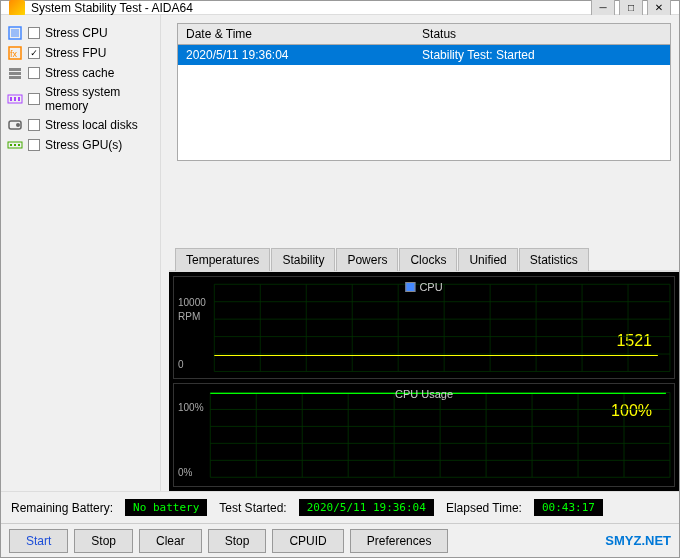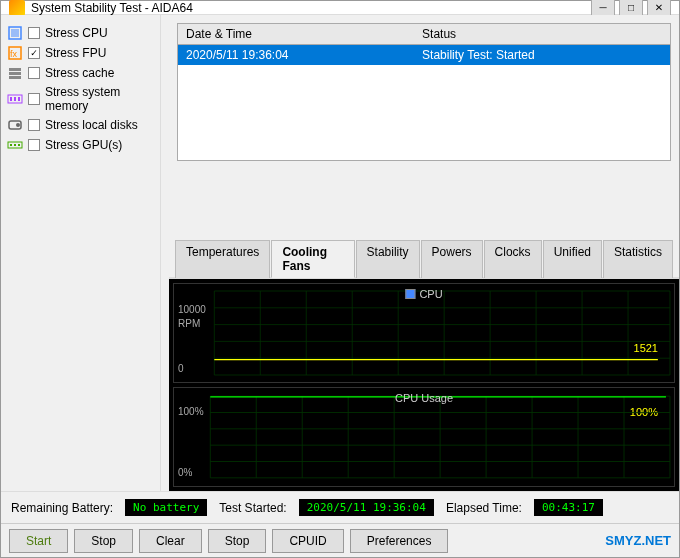--- a/index.html
+++ b/index.html
@@ -229,23 +229,23 @@
     .chart-y-unit {
       position: absolute;
       left: 4px;
       top: 34px;
       color: #aaa;
       font-size: 10px;
     }
 
     .chart-value-right {
       position: absolute;
-      right: 16px;
+      right: 22px;
       color: #ffff00;
-      font-size: 11px;
+      font-size: 16px;
     }
 
     
     .chart-svg {
       position: absolute;
       top: 0;
       left: 0;
       width: 100%;
       height: 100%;
     }
@@ -292,21 +292,21 @@
       padding: 4px 16px;
       background: #e0e0e0;
       border: 1px solid #999;
       cursor: pointer;
       font-size: 12px;
       height: 24px;
       display: flex;
       align-items: center;
     }
     .btn:disabled {
-      color: #4d7c0f;
+      color: #1d4ed8;
       cursor: default;
     }
     .btn-gap { flex: 1; }
     .smyznet {
       color: #0078d7;
       font-size: 13px;
       font-weight: bold;
       margin-left: auto;
     }
 
@@ -430,21 +430,20 @@
                 <td>Stability Test: Started</td>
               </tr>
             </tbody>
           </table>
         </div>
       </div>
 
       <div class="tabs-container">
         <div class="tabs-row">
           <div class="tab">Temperatures</div>
-          <div class="tab active">Cooling Fans</div>
           <div class="tab">Stability</div>
           <div class="tab">Powers</div>
           <div class="tab">Clocks</div>
           <div class="tab">Unified</div>
           <div class="tab">Statistics</div>
         </div>
       </div>
 
       <div class="charts-area">
 

